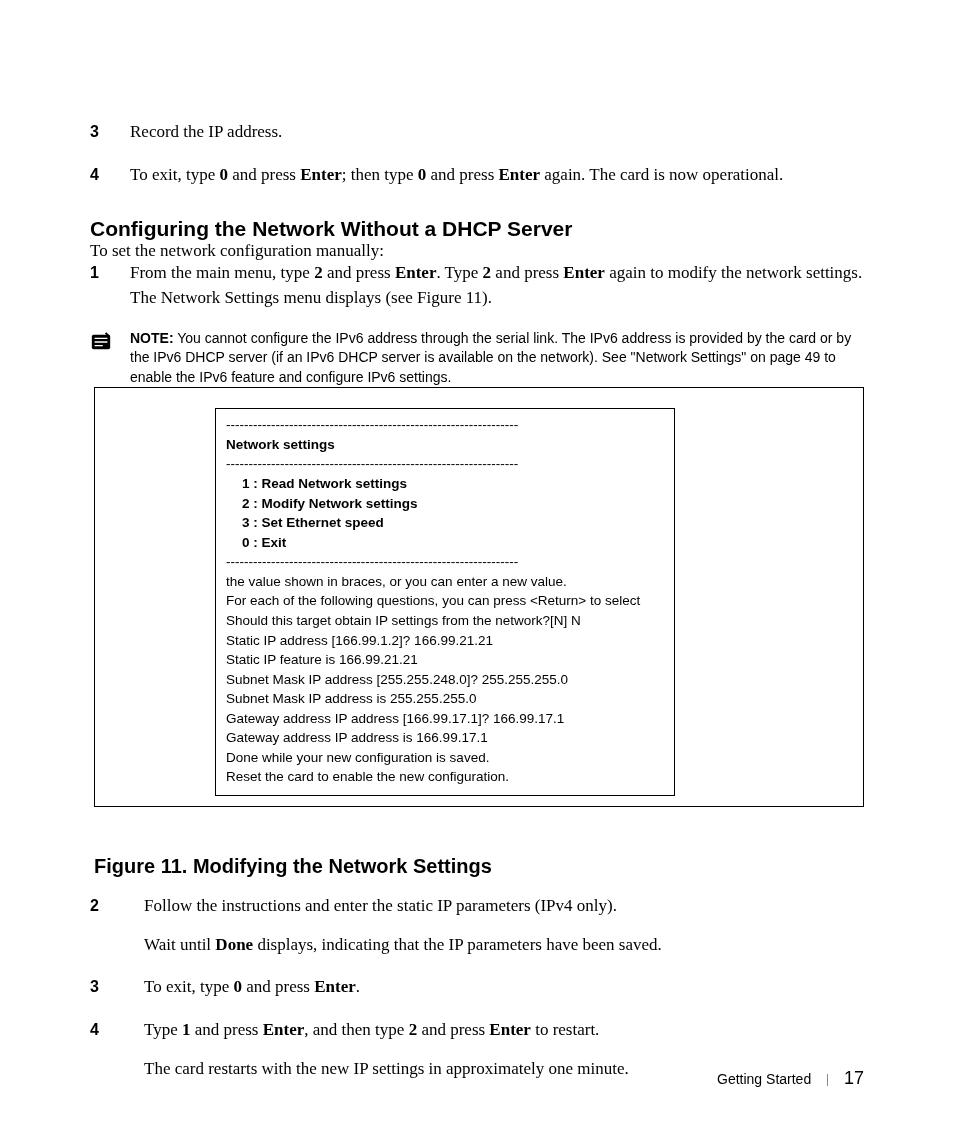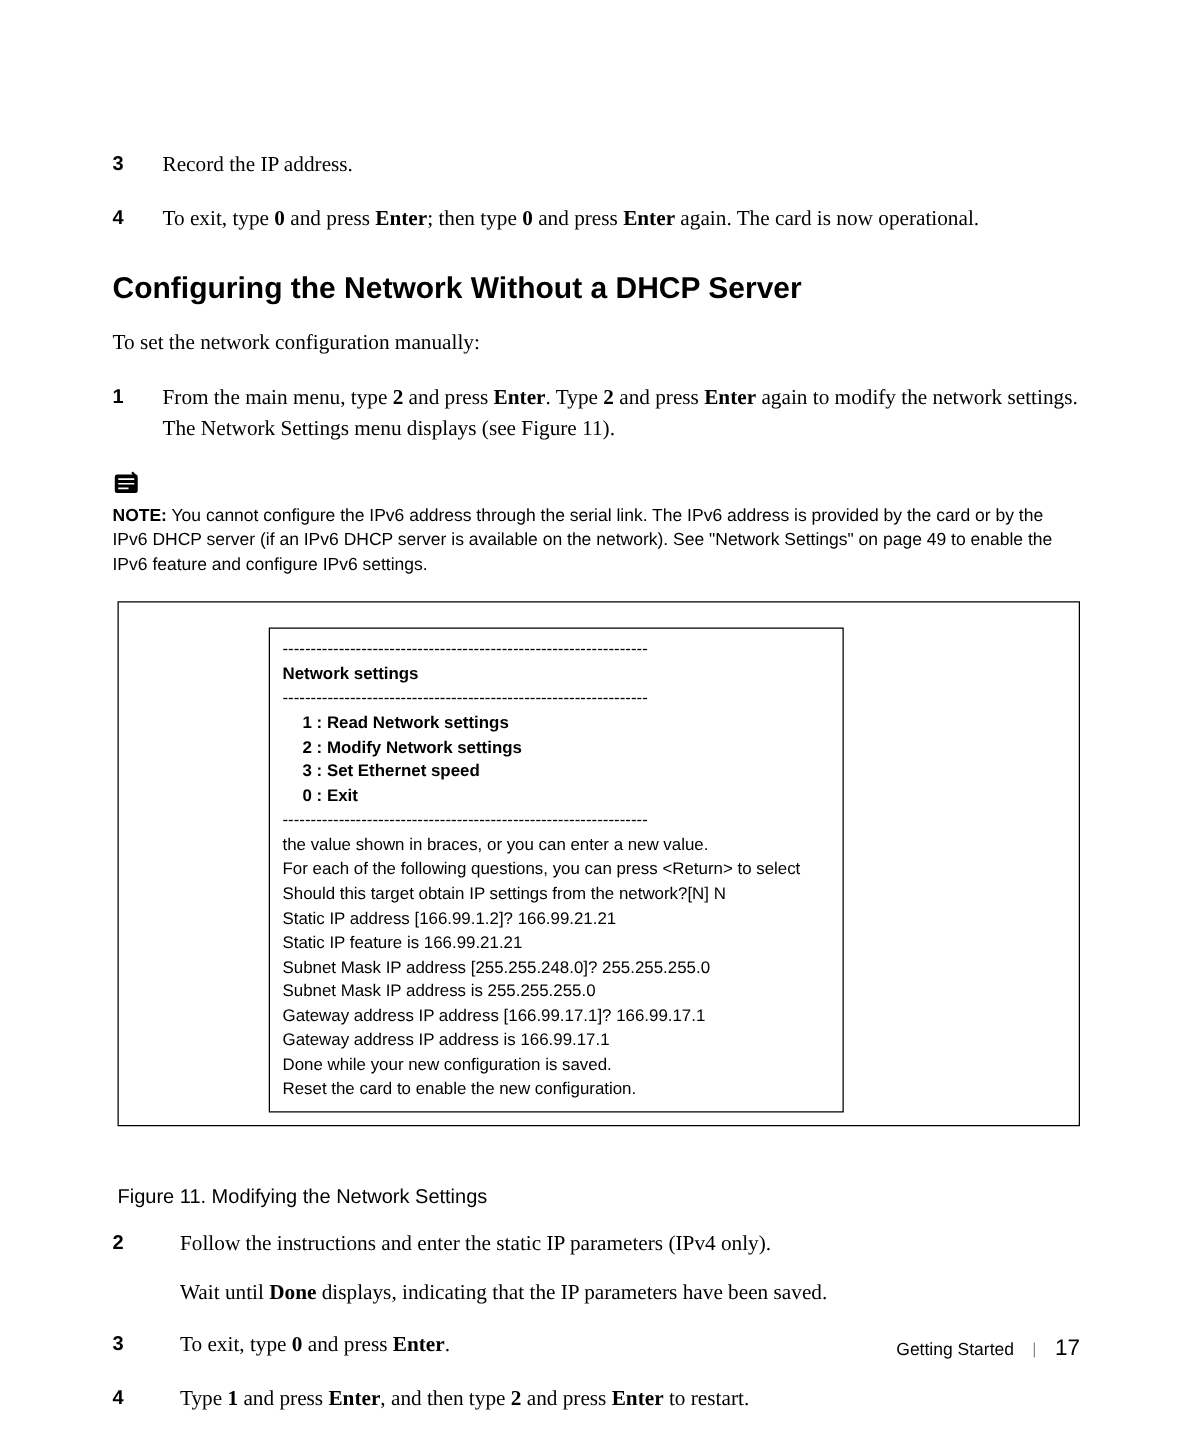--- a/index.html
+++ b/index.html
@@ -28,32 +28,29 @@
     width: 40px;
     flex-shrink: 0;
     font-size: 16px;
   }
   .step-body {
     flex: 1;
   }
   .section-heading {
     font-family: Arial, Helvetica, sans-serif;
     font-weight: bold;
-    font-size: 24px;
+    font-size: 21px;
     margin-top: 30px;
-    margin-bottom: 19px;
+    margin-bottom: 0;
   }
   .intro {
     font-size: 17px;
-    margin-bottom: 22px;
   }
   .note-row {
     display: flex;
-    margin-bottom: 20px;
-    flex-direction: column;
   }
   .note-icon {
     width: 40px;
     flex-shrink: 0;
     padding-top: 2px;
   }
   .note-icon svg {
     width: 22px;
     height: 22px;
   }
@@ -93,22 +90,22 @@
   }
   .menu-title {
     font-weight: bold;
   }
   .menu-item {
     padding-left: 16px;
     font-weight: bold;
   }
   .figure-caption {
     font-family: Arial, Helvetica, sans-serif;
-    font-weight: normal;
-    font-size: 16px;
+    font-weight: bold;
+    font-size: 20px;
     margin-top: 48px;
   }
   .step-body p {
     margin: 0 0 14px 14px;
   }
   .step-body p:last-child {
     margin-bottom: 0;
   }
   .footer {
     position: absolute;

